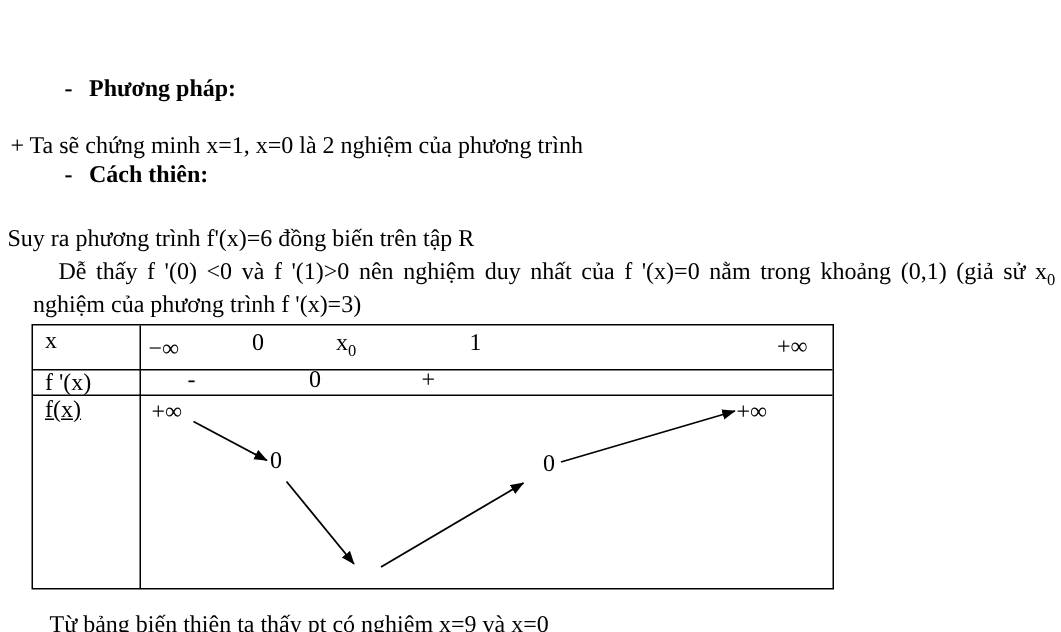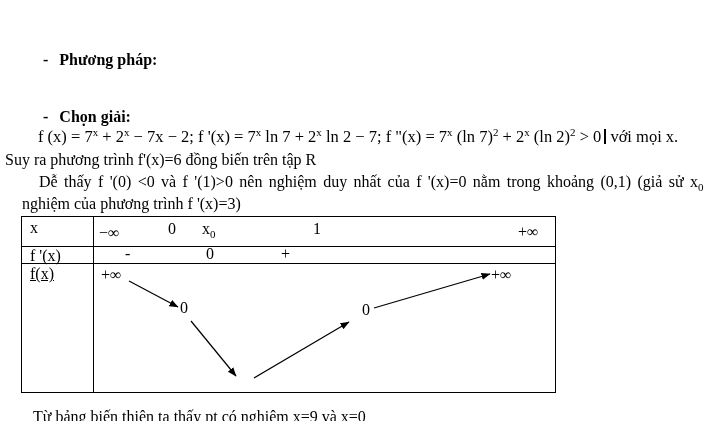--- a/index.html
+++ b/index.html
@@ -22,21 +22,21 @@
   .vtable{position:absolute;left:21px;top:168px;width:533px;height:175px;border:1px solid #000;}
   .vline{position:absolute;left:71px;top:0;bottom:0;width:1px;background:#000;}
   .hline1{position:absolute;left:0;top:29px;width:100%;height:1px;background:#000;}
   .hline2{position:absolute;left:0;top:46px;width:100%;height:1px;background:#000;}
   .cell{position:absolute;white-space:nowrap;}
   .lab-x{left:8px;top:2px;}
   .lab-fp{left:8px;top:30px;}
   .lab-f{left:8px;top:48px;text-decoration:underline;}
   .v-minf{left:77px;top:7px;}
   .v-zero{left:146px;top:3px;}
-  .v-x0{left:180px;top:3px;}
+  .v-x0{left:202px;top:3px;}
   .v-one{left:291px;top:3px;}
   .v-pinf{left:496px;top:6px;}
   .s-minus{left:103px;top:28px;}
   .s-zero{left:184px;top:28px;}
   .s-plus{left:259px;top:28px;}
   .vrow3{position:absolute;left:0;top:46px;width:533px;height:129px;}
   .f-linf{left:79px;top:3px;}
   .f-z1{left:158px;top:36px;}
   .f-z2{left:340px;top:38px;}
   .f-rinf{left:469px;top:3px;}
@@ -45,28 +45,26 @@
 </head>
 <body>
 
 <div class="page">
 
   <div class="line b" style="left:43px;top:3px;">
     <span class="dash">-</span><span class="bullet-label">Phương pháp:</span>
   </div>
 
 
+  <div class="line" style="left:7px;top:41px;">+ Ta sẽ chứng minh x=1, x=0 là 2 nghiệm của phương trình</div>
 
   <div class="line b" style="left:43px;top:60px;">
-    <span class="dash">-</span><span class="bullet-label">Chọn giải:</span>
+    <span class="dash">-</span><span class="bullet-label">Cách thiên:</span>
   </div>
 
-  <div class="line formula" style="left:38px;top:80px;">
-    <span>f (x) = 7<sup>x</sup> + 2<sup>x</sup> − 7x − 2; f '(x) = 7<sup>x</sup> ln 7 + 2<sup>x</sup> ln 2 − 7; f "(x) = 7<sup>x</sup> (ln 7)<sup>2</sup> + 2<sup>x</sup> (ln 2)<sup>2</sup> &gt; 0</span><span class="cursor"></span><span>với mọi x.</span>
-  </div>
 
   <div class="line" style="left:5px;top:103px;">Suy ra phương trình f'(x)=6 đồng biến trên tập R</div>
 
   <div class="line justified" style="left:39px;top:125px;">Dễ thấy f '(0) &lt;0 và f '(1)&gt;0 nên nghiệm duy nhất của f '(x)=0 nằm trong khoảng (0,1) (giả sử x<sub>0</sub> là</div>
 
   <div class="line" style="left:22px;top:147px;">nghiệm của phương trình f '(x)=3)</div>
 
   <div class="vtable">
     <div class="vline"></div>
     <div class="hline1"></div>

